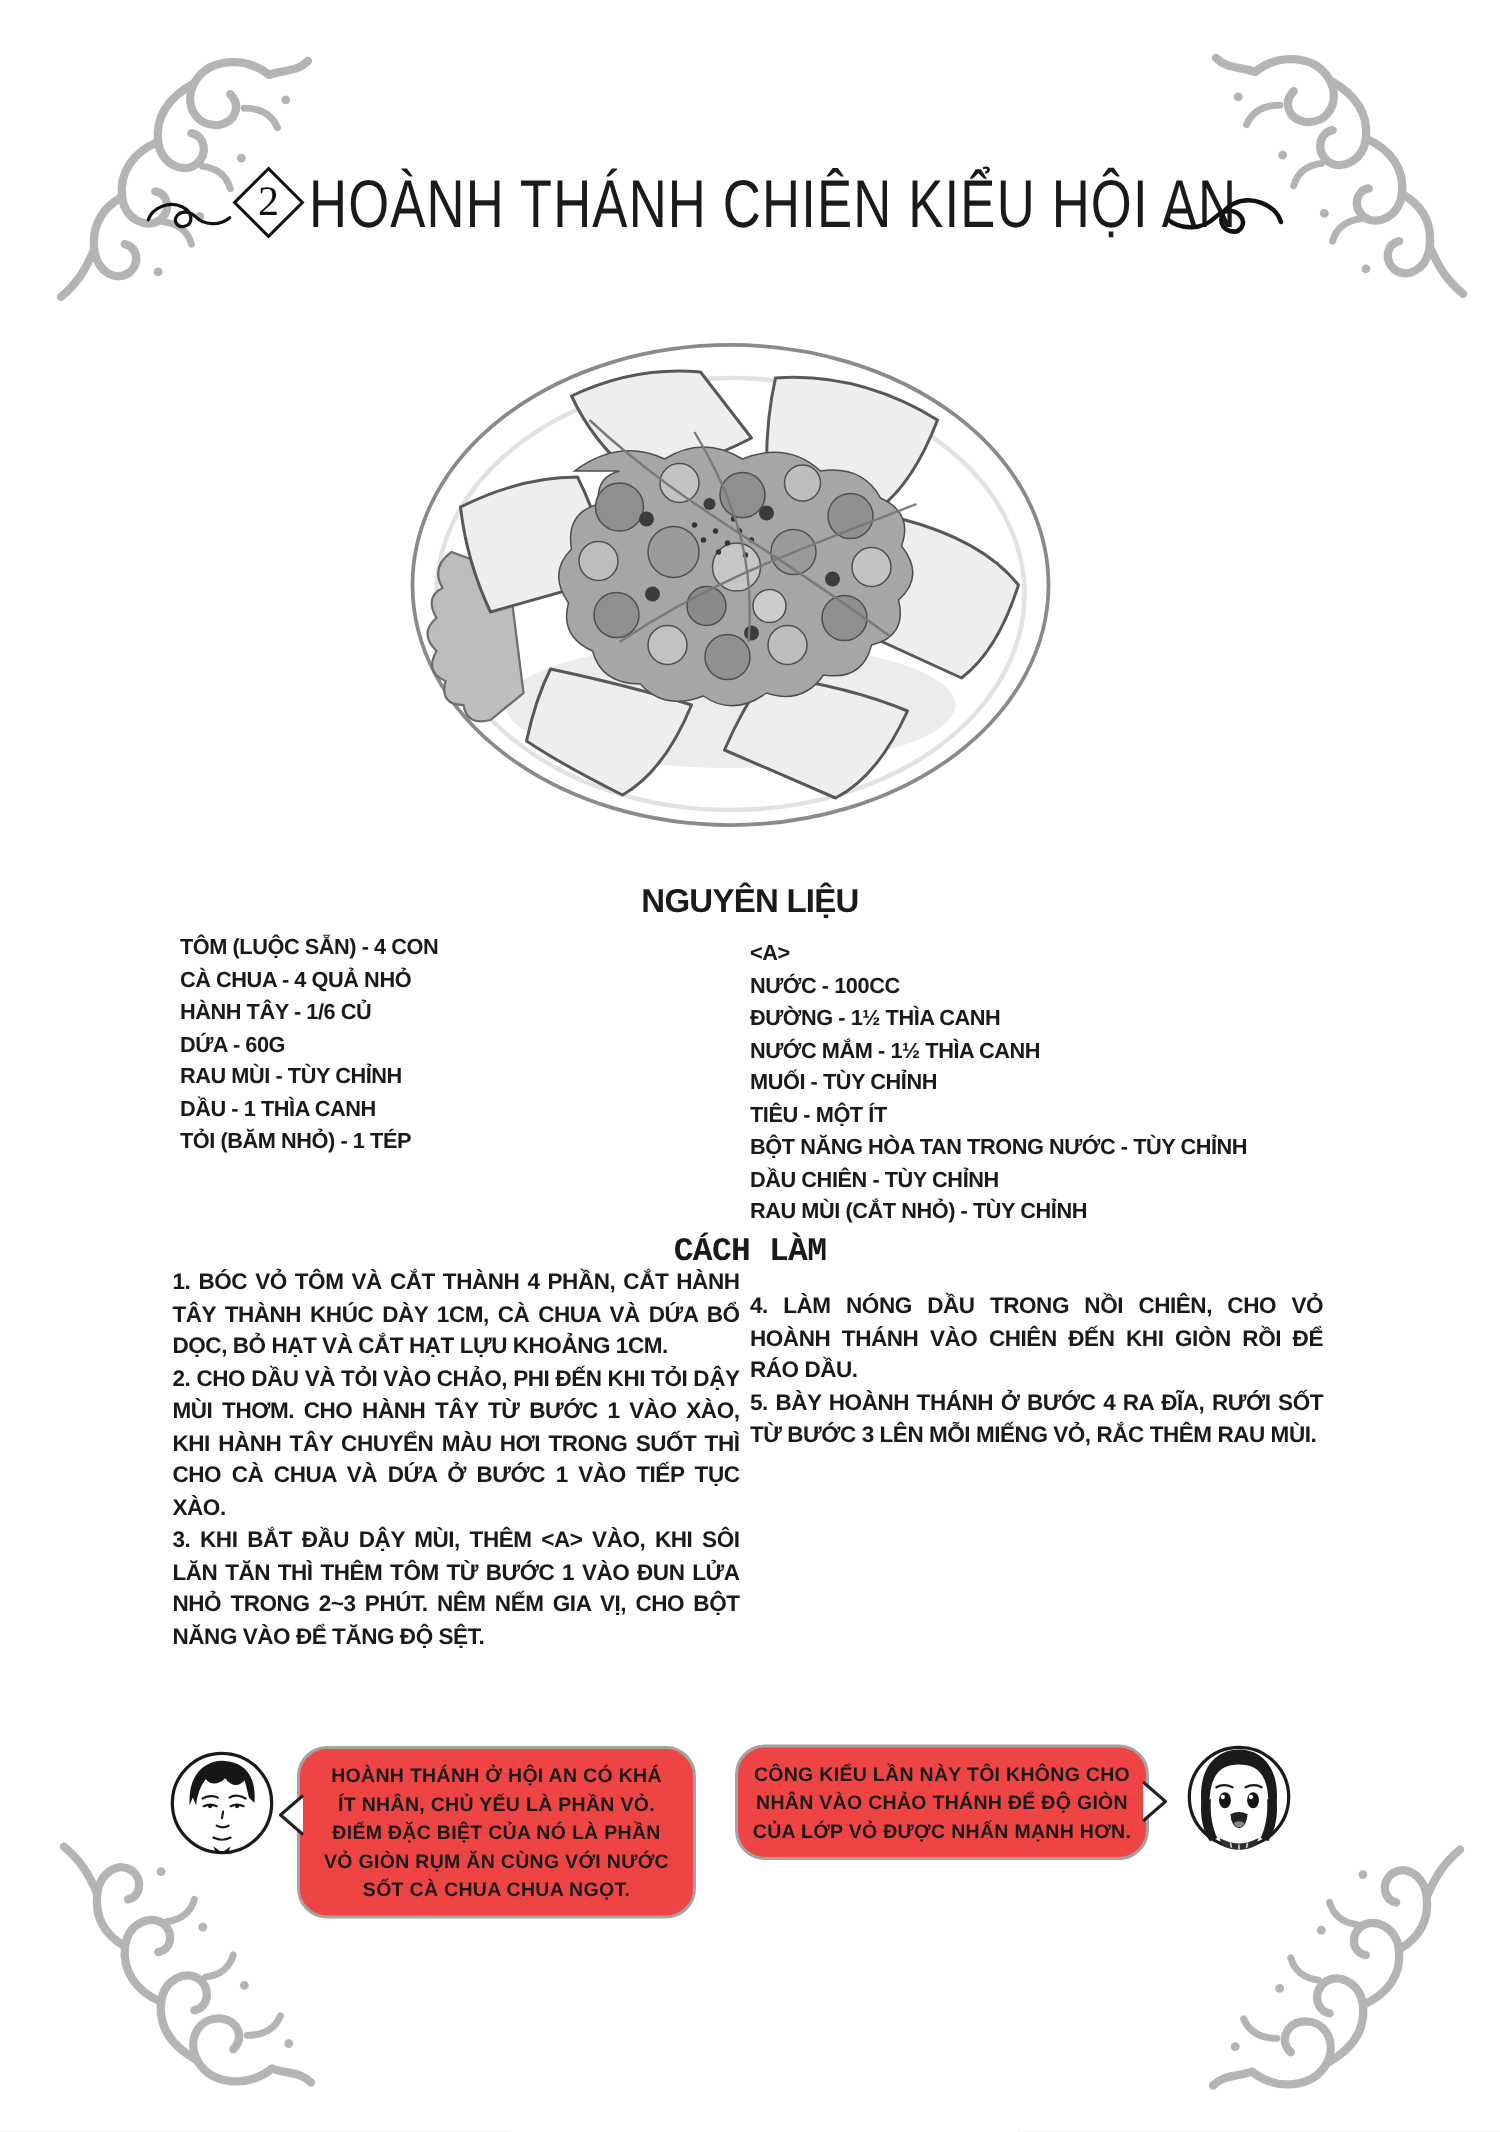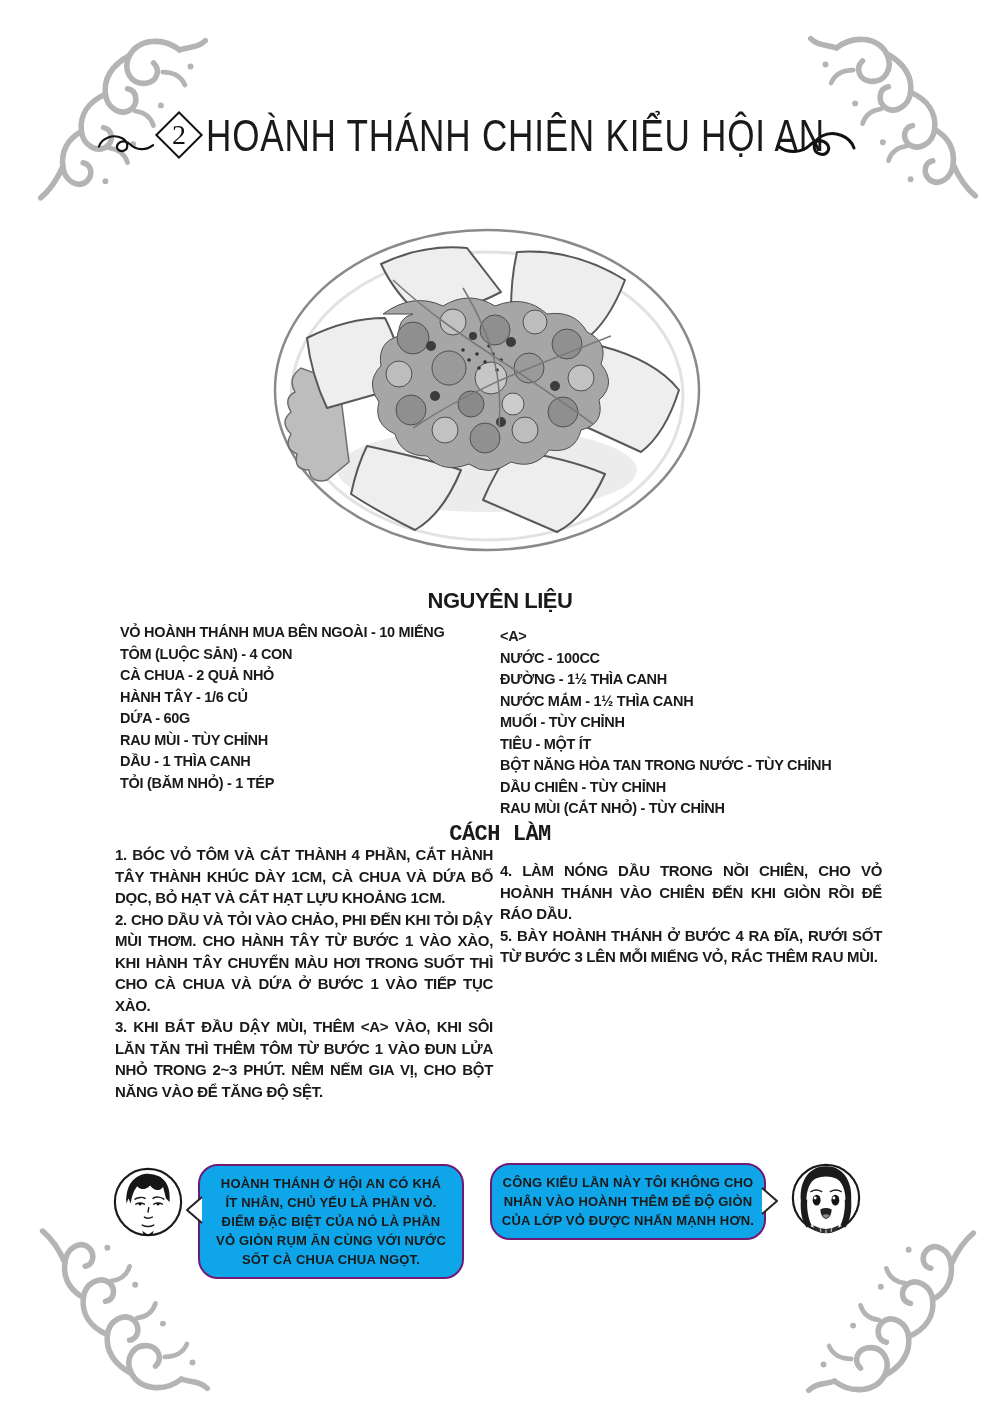--- a/index.html
+++ b/index.html
@@ -47,21 +47,21 @@
   .ing-list li{line-height:21.5px;white-space:nowrap;}
   .ing-left{left:120px;top:622px;width:370px;}
   .ing-right{left:500px;top:626px;width:390px;}
   
   .steps-col{position:absolute;text-align:justify;}
   .steps-col p{margin:0;font-weight:bold;font-size:15px;line-height:21.5px;letter-spacing:-0.3px;}
   .steps-left{left:115px;top:844px;width:378px;}
   .steps-right{left:500px;top:860px;width:382px;}
   
   .bubble{
-    position:absolute;border:2px solid #701a75;border-radius:20px;background:#0ea5e9;
+    position:absolute;border:2px solid #a3a3a3;border-radius:20px;background:#ef4444;
     text-align:center;font-weight:bold;font-size:13px;line-height:19px;
     letter-spacing:0.2px;padding:8px 6px;box-sizing:border-box;
   }
   .bubble-left{left:198px;top:1164px;width:266px;}
   .bubble-right{left:490px;top:1163px;width:276px;}
   .bubble .line{display:block;}
   .tail{position:absolute;width:18px;height:28px;overflow:visible;}
   .tail-left{left:-15px;top:30px;}
   .tail-right{right:-15px;top:22px;}
   .avatar{position:absolute;width:72px;height:72px;}
@@ -182,23 +182,22 @@
 
     <g fill="none" stroke="#7a7a7a" stroke-width="1.6">
       <path d="M130,62 C190,118 240,140 330,206"></path>
       <path d="M150,210 C210,170 260,152 348,118"></path>
       <path d="M200,70 C230,120 240,160 236,210"></path>
     </g>
   </svg>
 
   <h2 class="section-heading h-ingredients">NGUYÊN LIỆU</h2>
   <ul class="ing-list ing-left">
-    <li>VỎ HOÀNH THÁNH MUA BÊN NGOÀI - 10 MIẾNG</li>
     <li>TÔM (LUỘC SẴN) - 4 CON</li>
-    <li>CÀ CHUA - 2 QUẢ NHỎ</li>
+    <li>CÀ CHUA - 4 QUẢ NHỎ</li>
     <li>HÀNH TÂY - 1/6 CỦ</li>
     <li>DỨA - 60G</li>
     <li>RAU MÙI - TÙY CHỈNH</li>
     <li>DẦU - 1 THÌA CANH</li>
     <li>TỎI (BĂM NHỎ) - 1 TÉP</li>
   </ul>
   <ul class="ing-list ing-right">
     <li>&lt;A&gt;</li>
     <li>NƯỚC - 100CC</li>
     <li>ĐƯỜNG - 1½ THÌA CANH</li>
@@ -246,21 +245,21 @@
     <span class="line">ĐIỂM ĐẶC BIỆT CỦA NÓ LÀ PHẦN</span>
     <span class="line">VỎ GIÒN RỤM ĂN CÙNG VỚI NƯỚC</span>
     <span class="line">SỐT CÀ CHUA CHUA NGỌT.</span>
   </div>
 
   <div class="bubble bubble-right">
     <svg class="tail tail-right" viewBox="0 0 18 28">
       <path d="M1,1 L16,14 L1,27" fill="#fff" stroke="#222" stroke-width="2" stroke-linejoin="round"></path>
     </svg>
     <span class="line">CÔNG KIỂU LẦN NÀY TÔI KHÔNG CHO</span>
-    <span class="line">NHÂN VÀO HOÀNH THÊM ĐỂ ĐỘ GIÒN</span>
+    <span class="line">NHÂN VÀO CHẢO THÁNH ĐỂ ĐỘ GIÒN</span>
     <span class="line">CỦA LỚP VỎ ĐƯỢC NHẤN MẠNH HƠN.</span>
   </div>
   <svg class="avatar avatar-right" viewBox="0 0 100 100">
     <circle cx="50" cy="50" r="46" fill="#fff" stroke="#1a1a1a" stroke-width="3"></circle>
     <path d="M50,6 C28,6 13,24 15,54 L24,72 C20,44 26,28 36,23 C44,19 56,19 64,23 C74,28 80,44 76,72 L85,54 C87,24 72,6 50,6 Z" fill="#1b1b1b"></path>
     <path d="M15,54 C14,70 17,82 23,91 L30,88 C25,78 23,64 24,52 Z" fill="#1b1b1b"></path>
     <path d="M85,54 C86,70 83,82 77,91 L70,88 C75,78 77,64 76,52 Z" fill="#1b1b1b"></path>
     <g fill="none" stroke="#1a1a1a" stroke-width="2" stroke-linecap="round">
       <path d="M29,41 Q36,37 44,41"></path>
       <path d="M56,41 Q64,37 71,41"></path>

